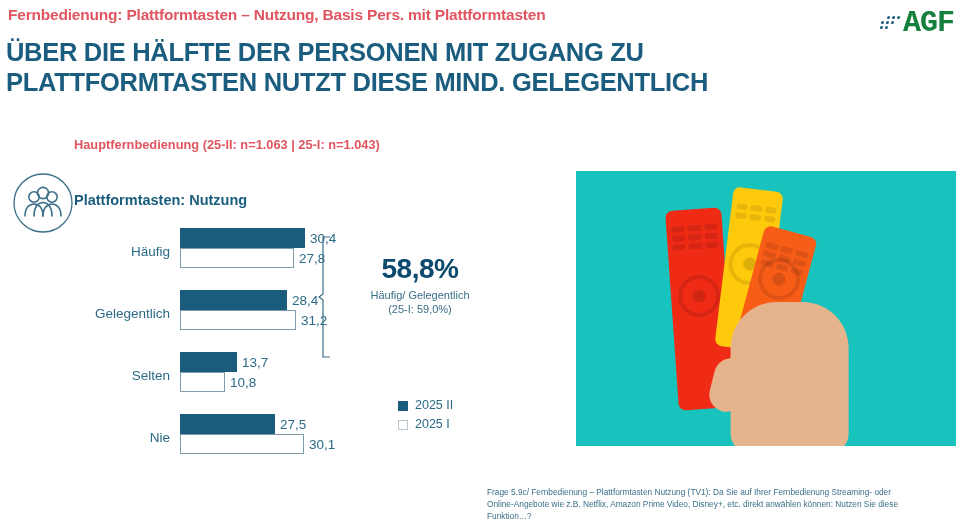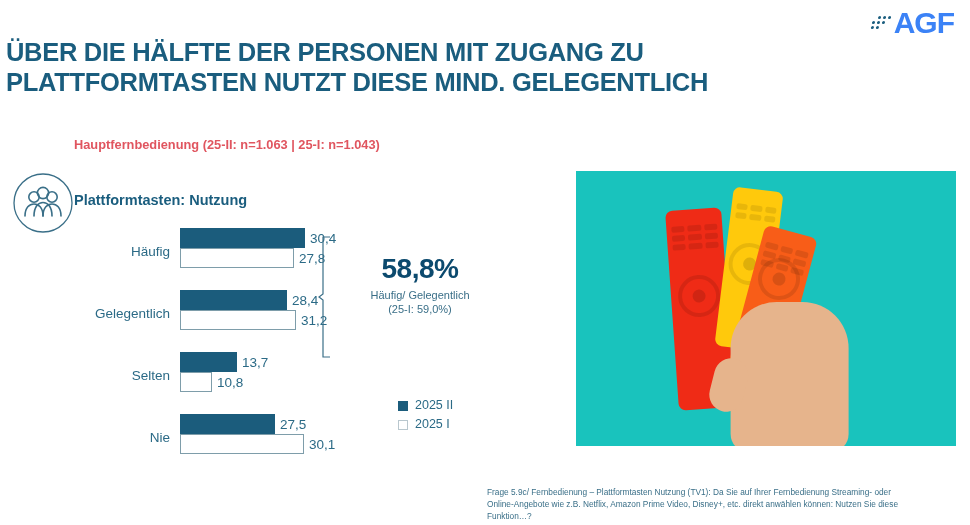--- a/index.html
+++ b/index.html
@@ -28,22 +28,22 @@
 
   .logo{
     position:absolute;right:16px;top:8px;
     display:flex;align-items:center;gap:2px;
   }
   .logo-dots{display:grid;grid-template-columns:repeat(4,3px);grid-gap:2px;
      transform:skewX(-12deg);margin-right:2px;margin-bottom:2px;}
   .logo-dots i{width:3px;height:3px;background:#1a5d7e;border-radius:50%;display:block;}
   .logo-dots i.off{background:transparent;}
   .logo-text{
-    font-size:30px;font-weight:bold;color:#3b82f6;letter-spacing:-1px;
-    font-family:Liberation Sans, sans-serif;line-height:1;
+    font-size:30px;font-weight:bold;color:#15803d;letter-spacing:-1px;
+    font-family:Liberation Mono, monospace;line-height:1;
   }
 
   
   .people-icon{position:absolute;left:12px;top:172px;width:62px;height:62px;}
 
   
   .basis{
     position:absolute;left:74px;top:136px;width:470px;
     font-size:12.8px;font-weight:bold;color:#e0555f;line-height:1.42;
   }
@@ -122,20 +122,21 @@
   
   .foot{position:absolute;font-size:8.3px;color:#3a6f88;line-height:1.45;}
   .foot-left{left:6px;top:494px;width:430px;}
   .foot-right{left:487px;top:486px;width:430px;}
 </style>
 </head>
 <body>
 
 <div class="slide">
 
+  <div class="kicker">Fernbedienung: Plattformtasten – Nutzung, Basis Pers. mit Plattformtasten</div>
 
   <div class="headline">
     <span>ÜBER DIE HÄLFTE DER PERSONEN MIT ZUGANG ZU</span>
     <span class="l2">PLATTFORMTASTEN NUTZT DIESE MIND. GELEGENTLICH</span>
   </div>
 
   <div class="logo">
     <span class="logo-dots">
       <i class="off"></i>
         <i></i>
@@ -201,21 +202,21 @@
     </div>
 
     <div class="grp" style="top:124px;height:46px;">
       <div class="catwrap">
         <div class="cat">Selten</div>
       </div>
       <div class="bars">
         <div class="bar a" style="width:57px;">
           <span class="val">13,7</span>
         </div>
-        <div class="bar b" style="width:32px;text-align:right;">
+        <div class="bar b" style="width:45px;text-align:right;">
           <span class="val">10,8</span>
         </div>
       </div>
     </div>
 
     <div class="grp" style="top:186px;height:46px;">
       <div class="catwrap">
         <div class="cat">Nie</div>
       </div>
       <div class="bars">

